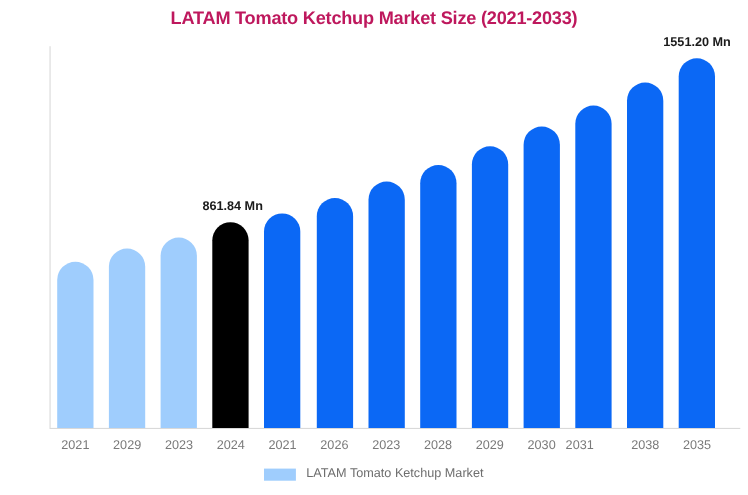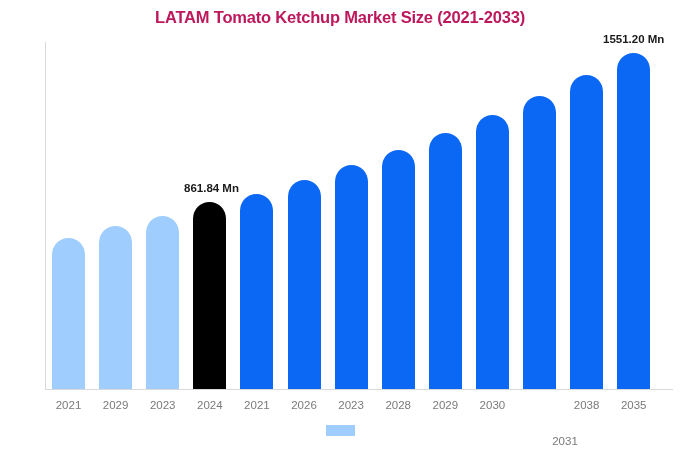--- a/index.html
+++ b/index.html
@@ -154,26 +154,27 @@
       <div class="x-tick-label" style="left: 38.5px;">2021</div>
       <div class="x-tick-label" style="left: 85.6px;">2029</div>
       <div class="x-tick-label" style="left: 132.7px;">2023</div>
       <div class="x-tick-label" style="left: 179.8px;">2024</div>
       <div class="x-tick-label" style="left: 226.9px;">2021</div>
       <div class="x-tick-label" style="left: 274px;">2026</div>
       <div class="x-tick-label" style="left: 321.1px;">2023</div>
       <div class="x-tick-label" style="left: 368.2px; text-align: center;">2028</div>
       <div class="x-tick-label" style="left: 415.3px;">2029</div>
       <div class="x-tick-label" style="left: 462.4px;">2030</div>
-      <div class="x-tick-label" style="left: 535px; margin-top: 36px;">2031</div>
+      <div class="x-tick-label" style="left: 497px;">2031</div>
       <div class="x-tick-label" style="left: 556.6px;">2038</div>
       <div class="x-tick-label" style="left: 603.7px;">2035</div>
     </div>
   <div id="annotations">
       <div class="bar-annotation" style="top: 182.088px; left: 184px;">861.84 Mn</div>
       <div class="bar-annotation" style="top: 32.5835px; left: 603.013px; text-align: center;">1551.20 Mn</div>
     </div>
 
   <div id="legend">
     <span id="legend-swatch" style="background: rgb(159, 205, 253);"></span>
+    <span id="legend-label">LATAM Tomato Ketchup Market</span>
   </div>
 
 </div>
 
 </body></html>

